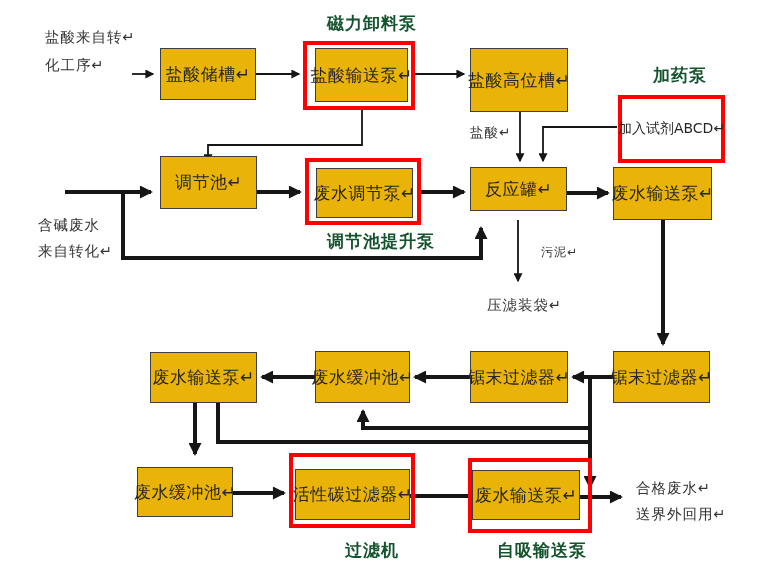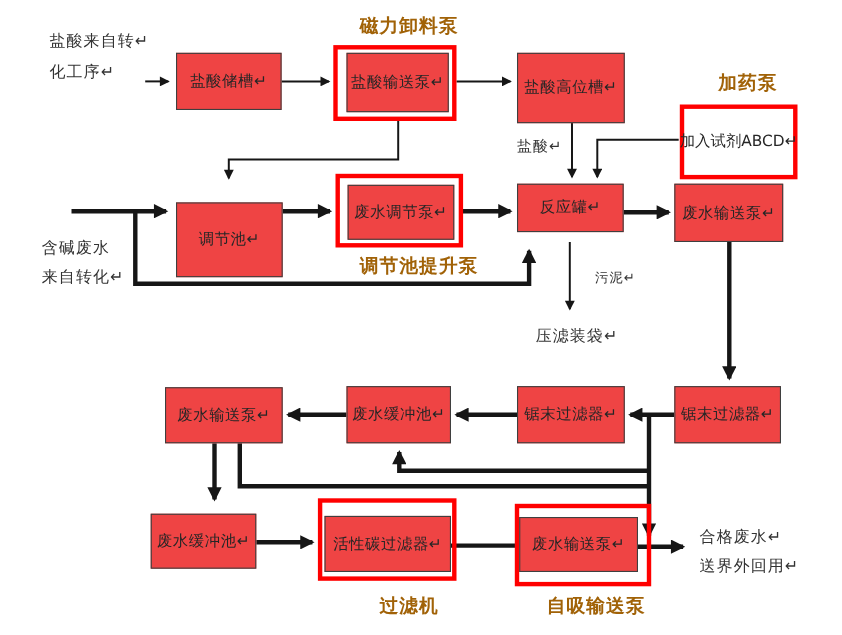--- a/index.html
+++ b/index.html
@@ -3,31 +3,31 @@
 <meta charset="utf-8">
 <style>
   html,body{margin:0;padding:0;background:#ffffff;}
   .canvas{
     position:relative;width:765px;height:577px;background:#ffffff;overflow:hidden;
     font-family:"DejaVu Sans","Liberation Sans",sans-serif;
   }
   .canvas svg{position:absolute;left:0;top:0;z-index:1;}
   .hl{position:absolute;border:4px solid #f00;background:transparent;z-index:2;box-sizing:border-box;}
   .node{
-    position:absolute;background:#ef4444;border:1.5px solid #3f3f3f;z-index:3;box-sizing:border-box;
+    position:absolute;background:#eab308;border:1.5px solid #3f3f3f;z-index:3;box-sizing:border-box;
     display:flex;align-items:center;justify-content:center;
-    font-size:14px;color:#262626;letter-spacing:0.5px;white-space:nowrap;
+    font-size:17px;color:#262626;letter-spacing:0.5px;white-space:nowrap;
   }
   .rednode{
     position:absolute;background:#ffffff;border:4px solid #f00;z-index:3;box-sizing:border-box;
     display:flex;align-items:center;justify-content:center;
     font-size:14px;color:#262626;white-space:nowrap;
   }
   .rlabel{
-    position:absolute;color:#a16207;font-weight:bold;font-size:17px;z-index:4;
+    position:absolute;color:#14532d;font-weight:bold;font-size:17px;z-index:4;
     letter-spacing:1px;white-space:nowrap;
   }
   .ftext{
     position:absolute;color:#333333;font-size:14.5px;z-index:4;letter-spacing:1px;white-space:nowrap;text-align:right;
   }
 </style>
 </head>
 <body>
 
 <div class="canvas">
@@ -75,21 +75,21 @@
   <div class="hl" style="left:303px;top:41px;width:112px;height:69px"></div>
   <div class="hl" style="left:305px;top:158px;width:116px;height:67px"></div>
   <div class="hl" style="left:289px;top:453px;width:126px;height:75px"></div>
   <div class="hl" style="left:468px;top:458px;width:124px;height:75px"></div>
 
   <div class="node" style="left:160px;top:48px;width:96px;height:52px">盐酸储槽↵</div>
   <div class="node" style="left:315px;top:48px;width:93px;height:54px">盐酸输送泵↵</div>
   <div class="node" style="left:470px;top:48px;width:98px;height:64px">盐酸高位槽↵</div>
   <div class="rednode" style="left:618px;top:95px;width:107px;height:68px">加入试剂ABCD↵</div>
 
-  <div class="node" style="left:160px;top:184px;width:97px;height:68px">调节池↵</div>
+  <div class="node" style="left:160px;top:156px;width:97px;height:53px">调节池↵</div>
   <div class="node" style="left:316px;top:168px;width:97px;height:50px">废水调节泵↵</div>
   <div class="node" style="left:470px;top:167px;width:97px;height:44px">反应罐↵</div>
   <div class="node" style="left:613px;top:167px;width:99px;height:53px">废水输送泵↵</div>
 
   <div class="node" style="left:613px;top:351px;width:97px;height:52px">锯末过滤器↵</div>
   <div class="node" style="left:470px;top:351px;width:98px;height:52px">锯末过滤器↵</div>
   <div class="node" style="left:315px;top:351px;width:95px;height:52px">废水缓冲池↵</div>
   <div class="node" style="left:150px;top:352px;width:107px;height:51px">废水输送泵↵</div>
 
   <div class="node" style="left:137px;top:467px;width:96px;height:50px">废水缓冲池↵</div>

